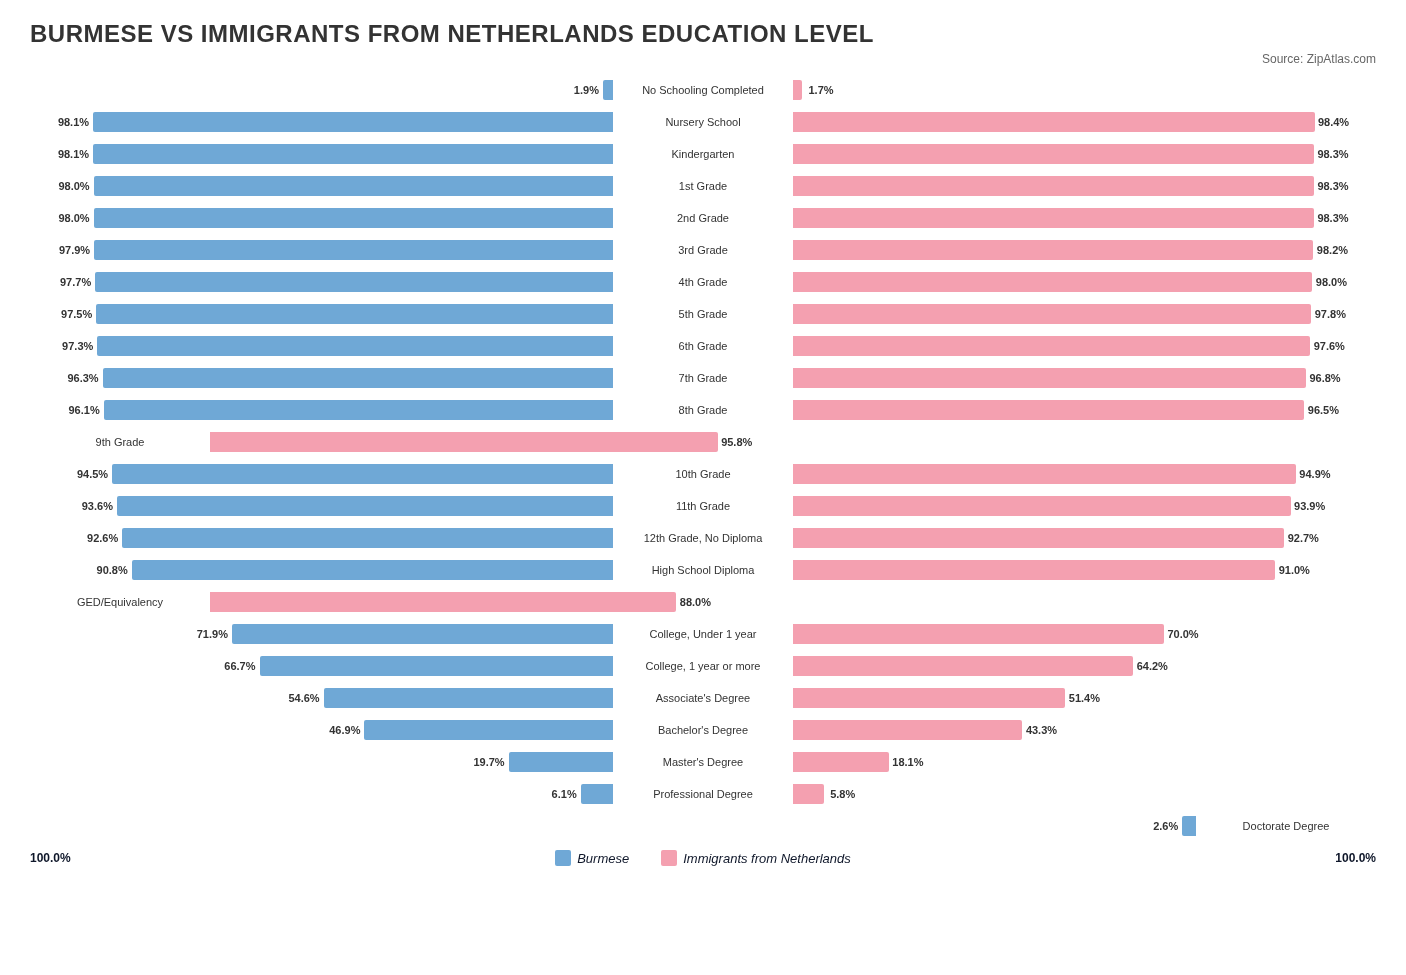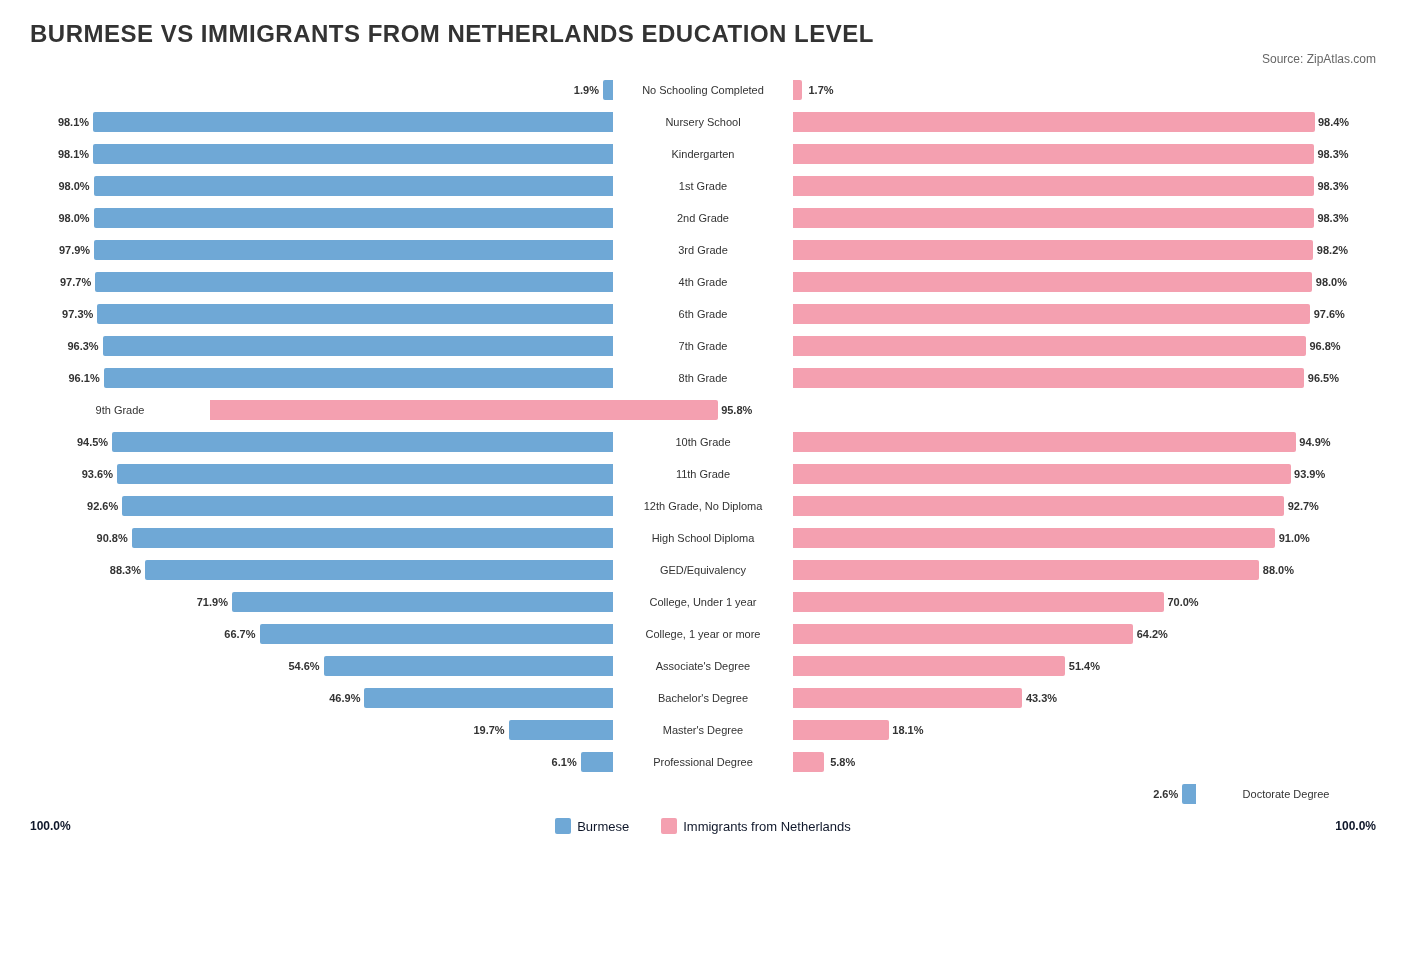--- a/index.html
+++ b/index.html
@@ -94,20 +94,21 @@
       justify-content: space-between;
       align-items: center;
       margin-top: 10px;
       font-size: 12px;
       color: #0f172a;
     }
     .legend {
       display: flex;
       gap: 32px;
       align-items: center;
+      font-style: italic;
     }
     .legend-item {
       display: flex;
       align-items: center;
       gap: 6px;
       font-size: 13px;
     }
     .legend-box {
       width: 16px;
       height: 16px;
@@ -201,20 +202,31 @@
       <div class="bar-blue" style="width:517.81px;"></div>
     </div>
     <div class="center-label">4th Grade</div>
     <div class="right-side">
       <div class="bar-pink" style="width:519.4px;"></div>
       <span class="label-right">98.0%</span>
     </div>
   </div>
     <div class="row">
     <div class="left-side">
+      <span class="label-left">97.5%</span>
+      <div class="bar-blue" style="width:516.75px;"></div>
+    </div>
+    <div class="center-label">5th Grade</div>
+    <div class="right-side">
+      <div class="bar-pink" style="width:518.34px;"></div>
+      <span class="label-right">97.8%</span>
+    </div>
+  </div>
+    <div class="row">
+    <div class="left-side">
       <span class="label-left">97.3%</span>
       <div class="bar-blue" style="width:515.6899999999999px;"></div>
     </div>
     <div class="center-label">6th Grade</div>
     <div class="right-side">
       <div class="bar-pink" style="width:517.28px;"></div>
       <span class="label-right">97.6%</span>
     </div>
   </div>
     <div class="row">
@@ -284,24 +296,20 @@
       <span class="label-left">90.8%</span>
       <div class="bar-blue" style="width:481.23999999999995px;"></div>
     </div>
     <div class="center-label">High School Diploma</div>
     <div class="right-side">
       <div class="bar-pink" style="width:482.3px;"></div>
       <span class="label-right">91.0%</span>
     </div>
   </div>
     <div class="row">
-    <div class="left-side">
-      <span class="label-left">88.3%</span>
-      <div class="bar-blue" style="width:467.99px;"></div>
-    </div>
     <div class="center-label">GED/Equivalency</div>
     <div class="right-side">
       <div class="bar-pink" style="width:466.4px;"></div>
       <span class="label-right">88.0%</span>
     </div>
   </div>
     <div class="row">
     <div class="left-side">
       <span class="label-left">71.9%</span>
       <div class="bar-blue" style="width:381.07000000000005px;"></div>

